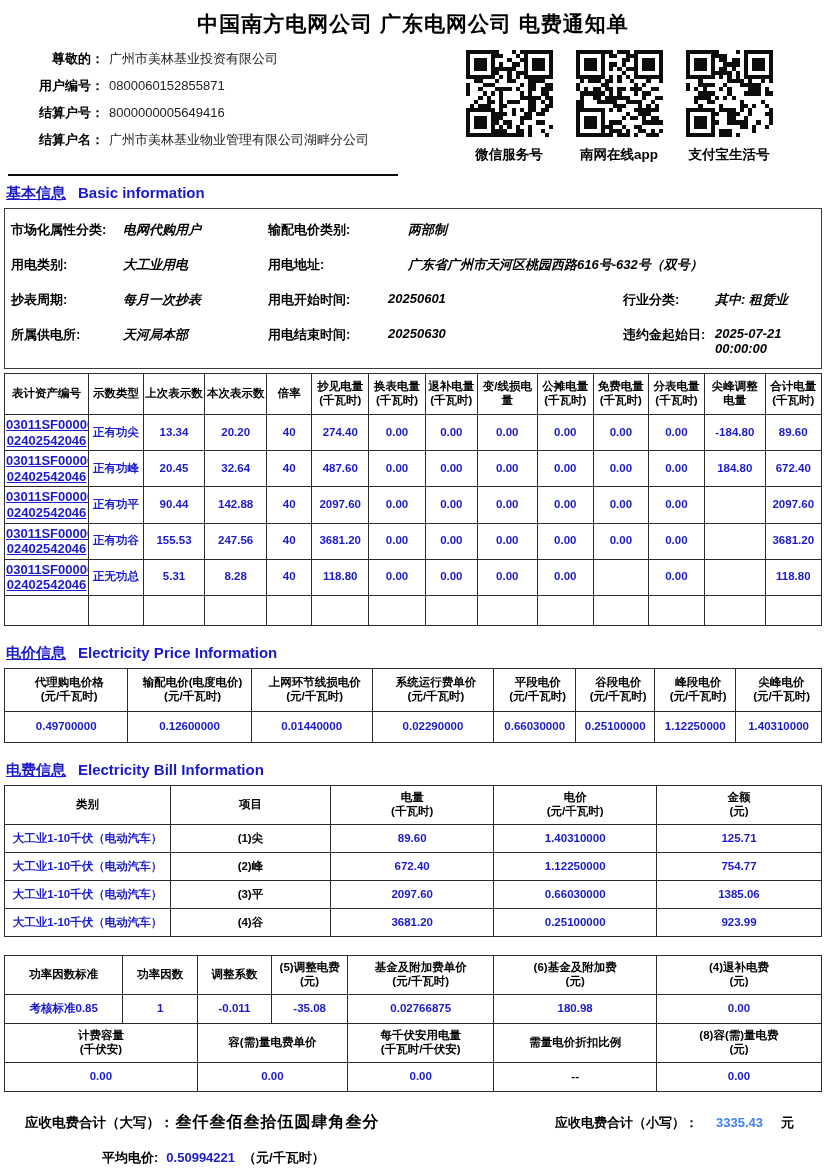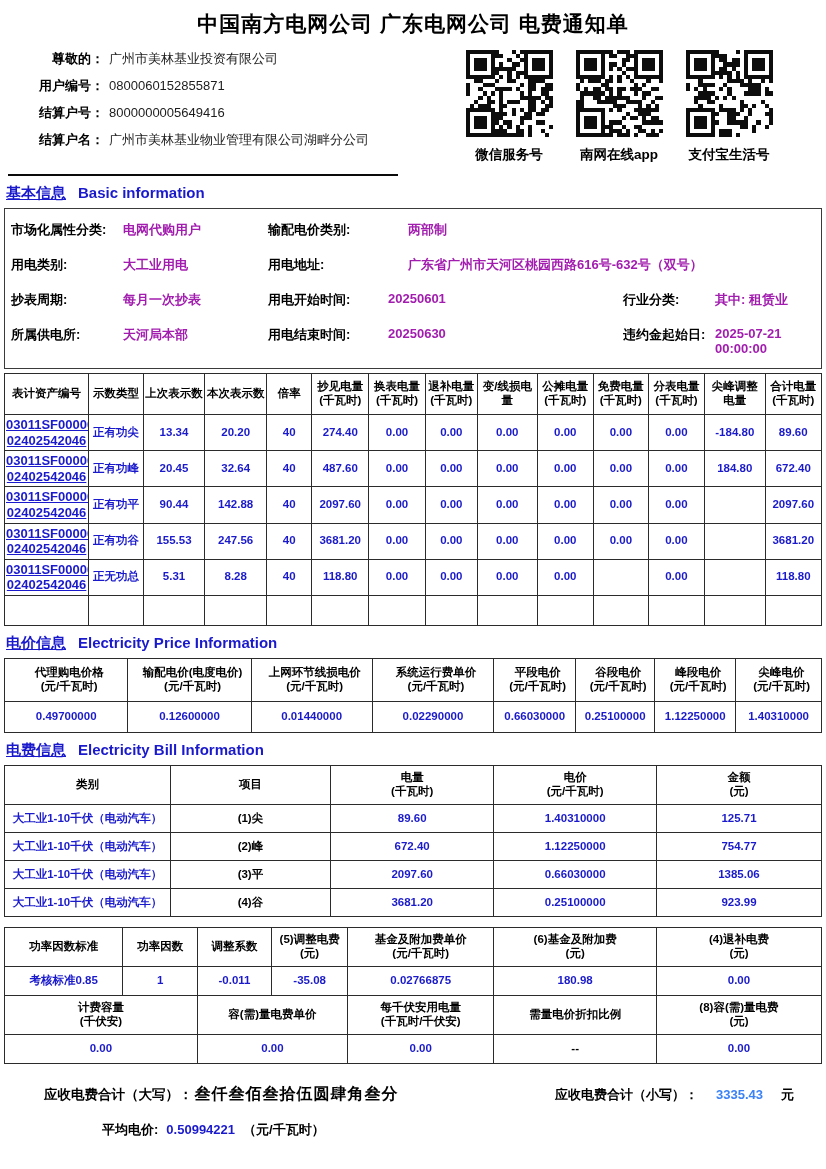--- a/index.html
+++ b/index.html
@@ -41,21 +41,21 @@
   .basic-box{
     border:1.5px solid #3a3a3a;
     padding:12px 6px 12px 6px;
     display:grid;
     grid-template-columns:112px 145px 120px 235px 92px 1fr;
     row-gap:17px;
     font-size:13px;
     margin-bottom:4px;
   }
   .basic-box .lbl{font-weight:700;color:#000;}
-  .basic-box .val{color:#a21caf;font-weight:600;}
+  .basic-box .val{color:#000000;font-weight:600;font-style:italic;}
   .span3{grid-column:span 3;padding-left:20px;}
 
   
   table{border-collapse:collapse;width:100%;table-layout:fixed;}
   th,td{
     border:1px solid #2b2b2b;
     text-align:center;vertical-align:middle;
     padding:2px 1px;
     font-size:11.5px;line-height:1.2;
     overflow:hidden;
@@ -68,24 +68,24 @@
 
   #consumption-table tr.hdr th{height:36px;}
   #consumption-table tbody td{height:25px;}
   #price-table tr.hdr th{height:38px;padding-left:7px;}
   #price-table tbody td{height:26px;}
   #bill-table tr.hdr th{height:34px;}
   #bill-table tbody td{height:23px;}
   #factor-table th{height:34px;}
   #factor-table td{height:24px;}
 
-  .tbl-wrap{margin-bottom:8px;}
+  .tbl-wrap{margin-bottom:18px;}
 
   
-  .sum-row{display:flex;align-items:baseline;margin:20px 0 0 40px;font-size:13px;font-weight:700;color:#000;}
+  .sum-row{display:flex;align-items:baseline;margin:20px 0 0 21px;font-size:13px;font-weight:700;color:#000;}
   .sum-row .cap-label{font-size:13.5px;}
   .sum-row .cap-amount{font-size:16px;margin-left:2px;letter-spacing:1px;}
   .sum-right{margin-left:auto;padding-right:28px;display:flex;align-items:baseline;}
   .sum-right .num{color:#3b82f6;margin:0 18px;}
   .avg-row{display:flex;align-items:baseline;margin:16px 0 0 98px;font-size:13px;font-weight:700;color:#000;}
   .avg-row .num{color:#1a1acc;margin:0 8px;}
 </style>
 </head>
 <body>
 

